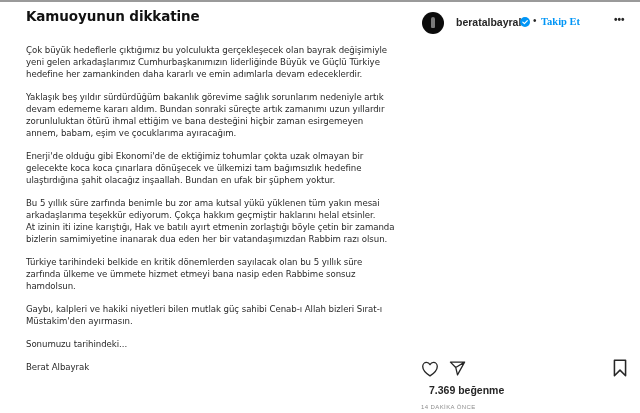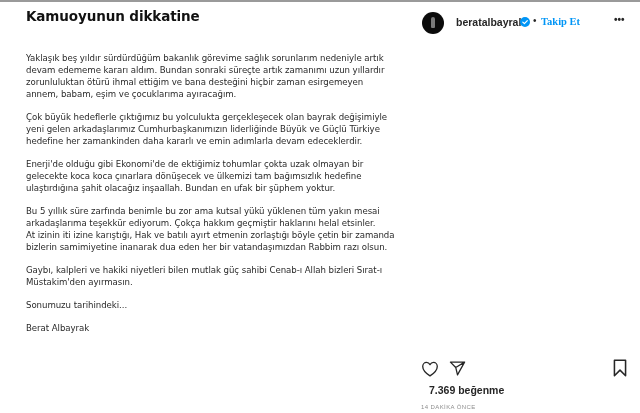--- a/index.html
+++ b/index.html
@@ -17,21 +17,21 @@
       position: absolute; left: 0; top: 2px; width: 404px; height: 411px;
       background: #ffffff;
       padding: 6px 0 0 26px;
     }
     .doc-title {
       font-family: "DejaVu Sans", sans-serif;
       font-weight: bold;
       font-size: 13.5px;
       color: #111;
       letter-spacing: -0.1px;
-      margin-bottom: 28px;
+      margin-bottom: 20px;
       line-height: 16px;
     }
     .doc-para {
       font-size: 8.6px;
       line-height: 12px;
       color: #2a2a2a;
       margin-bottom: 11px;
       white-space: pre-line;
       letter-spacing: -0.05px;
     }
@@ -95,34 +95,37 @@
       font-size: 6px; color: #8e8e8e; letter-spacing: 0.4px;
     }
   </style>
 </head>
 <body>
 
 <div class="top-rule"></div>
 
 <div class="post-image">
   <div class="doc-title">Kamuoyunun dikkatine</div>
+  <div class="doc-para">Çok büyük hedeflerle çıktığımız bu yolculukta gerçekleşecek olan bayrak değişimiyle
+yeni gelen arkadaşlarımız Cumhurbaşkanımızın liderliğinde Büyük ve Güçlü Türkiye
+hedefine her zamankinden daha kararlı ve emin adımlarla devam edeceklerdir.</div>
   <div class="doc-para">Yaklaşık beş yıldır sürdürdüğüm bakanlık görevime sağlık sorunlarım nedeniyle artık
 devam edememe kararı aldım. Bundan sonraki süreçte artık zamanımı uzun yıllardır
 zorunluluktan ötürü ihmal ettiğim ve bana desteğini hiçbir zaman esirgemeyen
 annem, babam, eşim ve çocuklarıma ayıracağım.</div>
-  <div class="doc-para">Çok büyük hedeflerle çıktığımız bu yolculukta gerçekleşecek olan bayrak değişimiyle
-yeni gelen arkadaşlarımız Cumhurbaşkanımızın liderliğinde Büyük ve Güçlü Türkiye
-hedefine her zamankinden daha kararlı ve emin adımlarla devam edeceklerdir.</div>
   <div class="doc-para">Enerji'de olduğu gibi Ekonomi'de de ektiğimiz tohumlar çokta uzak olmayan bir
 gelecekte koca koca çınarlara dönüşecek ve ülkemizi tam bağımsızlık hedefine
 ulaştırdığına şahit olacağız inşaallah. Bundan en ufak bir şüphem yoktur.</div>
   <div class="doc-para">Bu 5 yıllık süre zarfında benimle bu zor ama kutsal yükü yüklenen tüm yakın mesai
 arkadaşlarıma teşekkür ediyorum. Çokça hakkım geçmiştir haklarını helal etsinler.
 At izinin iti izine karıştığı, Hak ve batılı ayırt etmenin zorlaştığı böyle çetin bir zamanda
 bizlerin samimiyetine inanarak dua eden her bir vatandaşımızdan Rabbim razı olsun.</div>
+  <div class="doc-para">Türkiye tarihindeki belkide en kritik dönemlerden sayılacak olan bu 5 yıllık süre
+zarfında ülkeme ve ümmete hizmet etmeyi bana nasip eden Rabbime sonsuz
+hamdolsun.</div>
   <div class="doc-para">Gaybı, kalpleri ve hakiki niyetleri bilen mutlak güç sahibi Cenab-ı Allah bizleri Sırat-ı
 Müstakim'den ayırmasın.</div>
   <div class="doc-para">Sonumuzu tarihindeki...</div>
   <div class="doc-para">Berat Albayrak</div>
 </div>
 
 <div class="side">
   <div class="header">
     <div class="avatar">
       <div class="fig"></div>

